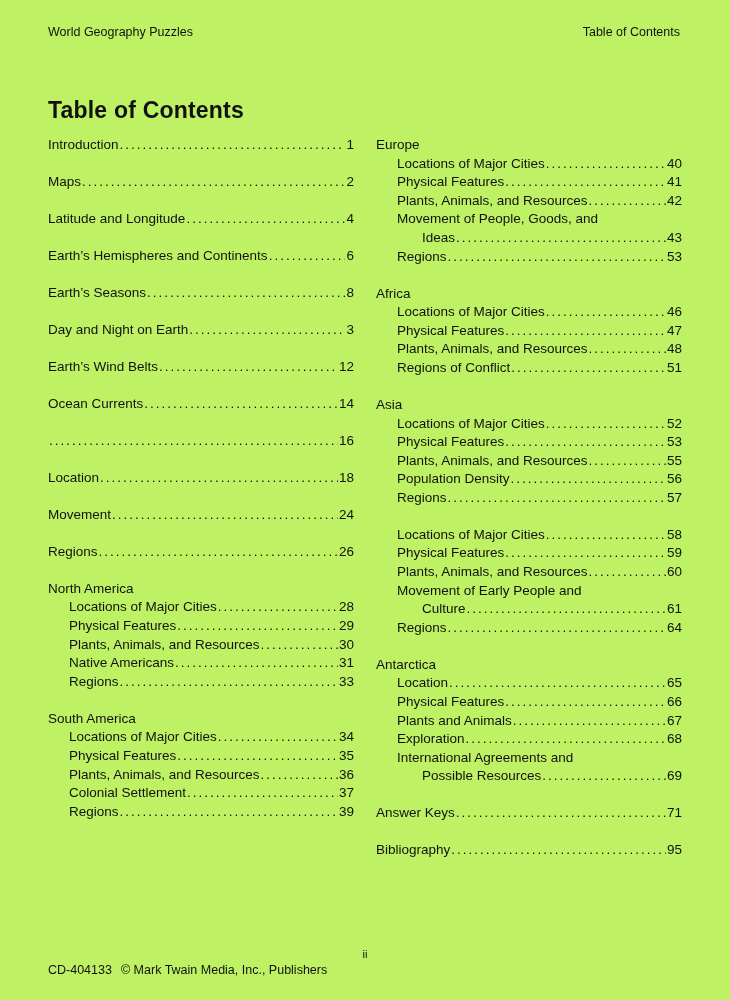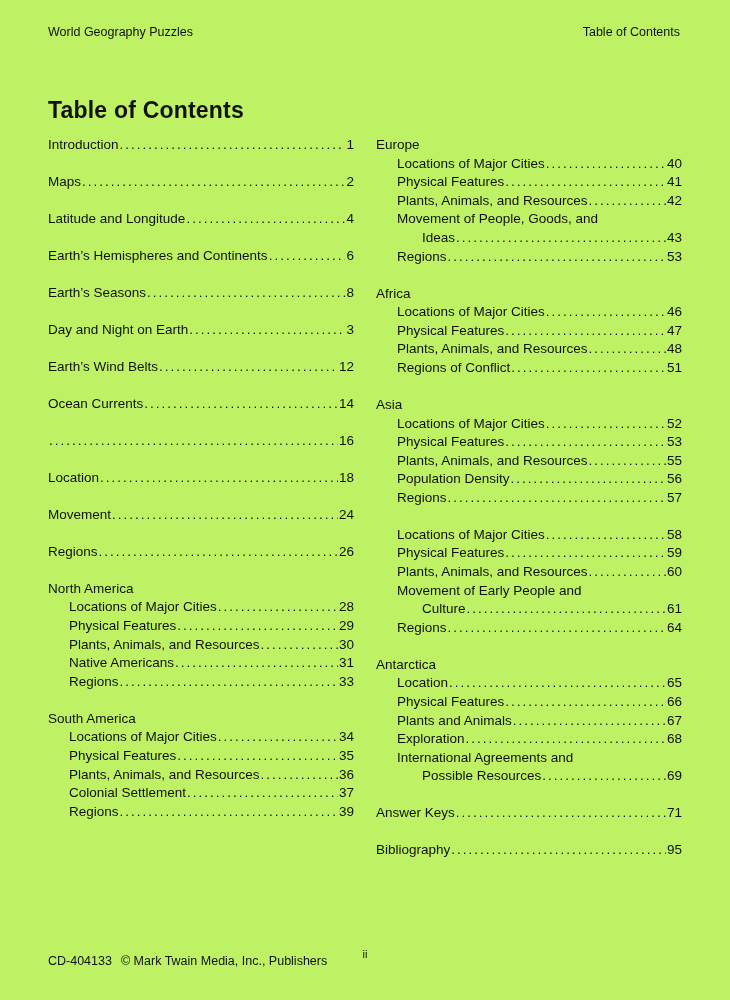--- a/index.html
+++ b/index.html
@@ -73,21 +73,21 @@
   .sub-wrap-line1 { padding-left: 21px; white-space: nowrap; }
   .sub-wrap-line2 { padding-left: 46px; }
   .gap-before { margin-top: 6px; }
   .page-footer {
     position: absolute;
     top: 950px;
     left: 48px;
     right: 48px;
     font-size: 12.5px;
   }
-  .footer-left { position: absolute; left: 0; top: 4px; display: flex; gap: 9px; }
+  .footer-left { position: absolute; left: 0; top: 13px; display: flex; gap: 9px; }
   .footer-page { position: absolute; left: 0; right: 0; top: -2px; text-align: center; font-size: 11px; }
 </style>
 </head>
 <body>
 
 <div class="page">
 
   <div class="page-header">
     <span>World Geography Puzzles</span>
     <span>Table of Contents</span>

